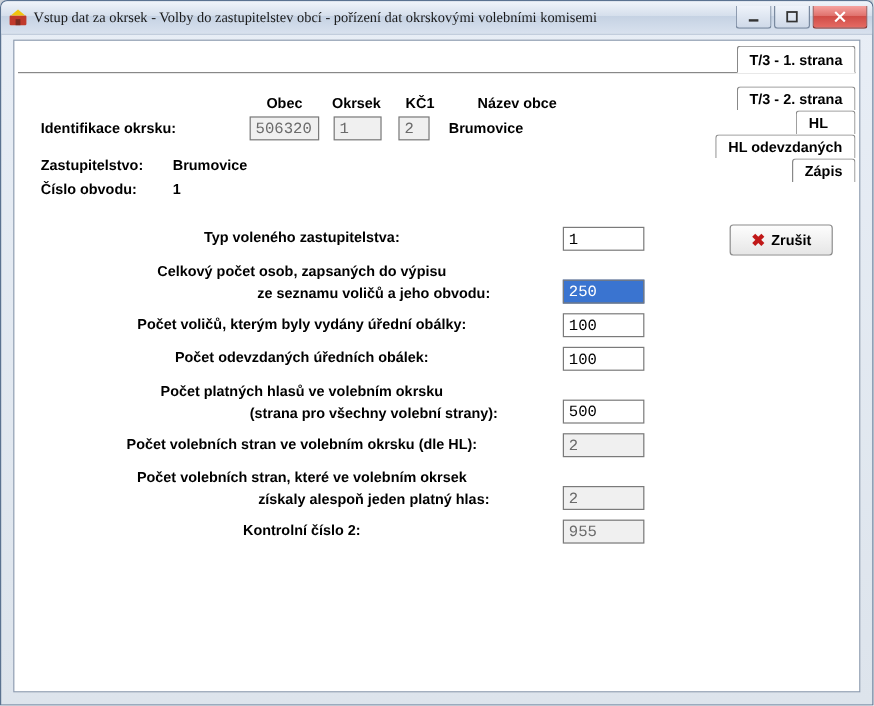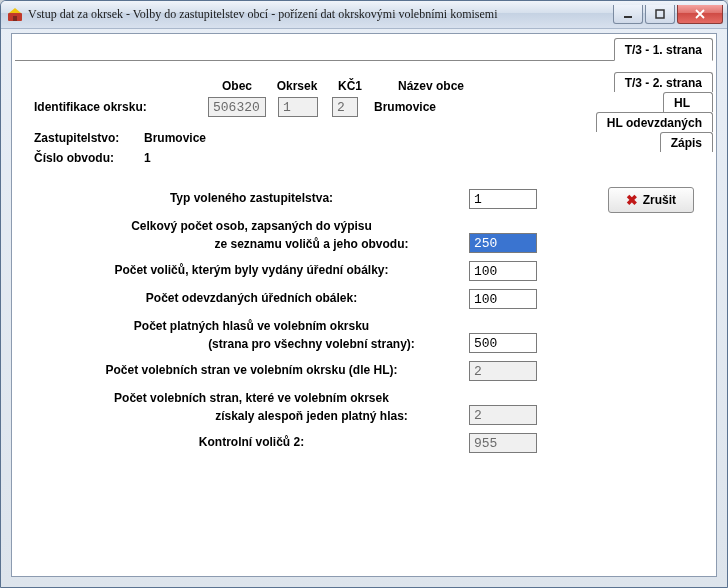--- a/index.html
+++ b/index.html
@@ -271,21 +271,21 @@
 
         <div class="form-row">
           <div class="form-label">
             <span>Počet volebních stran, které ve volebním okrsek</span>
             <span class="sub">získaly alespoň jeden platný hlas:</span>
           </div>
           <input class="fld form-input" disabled="" style="margin-top: 16px;" value="2">
         </div>
 
         <div class="form-row">
-          <div class="form-label">Kontrolní voličů 2:</div>
+          <div class="form-label">Kontrolní číslo 2:</div>
           <input class="fld form-input" disabled="" value="955" style="">
         </div>
 
       </div>
 
     </div>
   </div>
 </div>
 
 </body></html>

